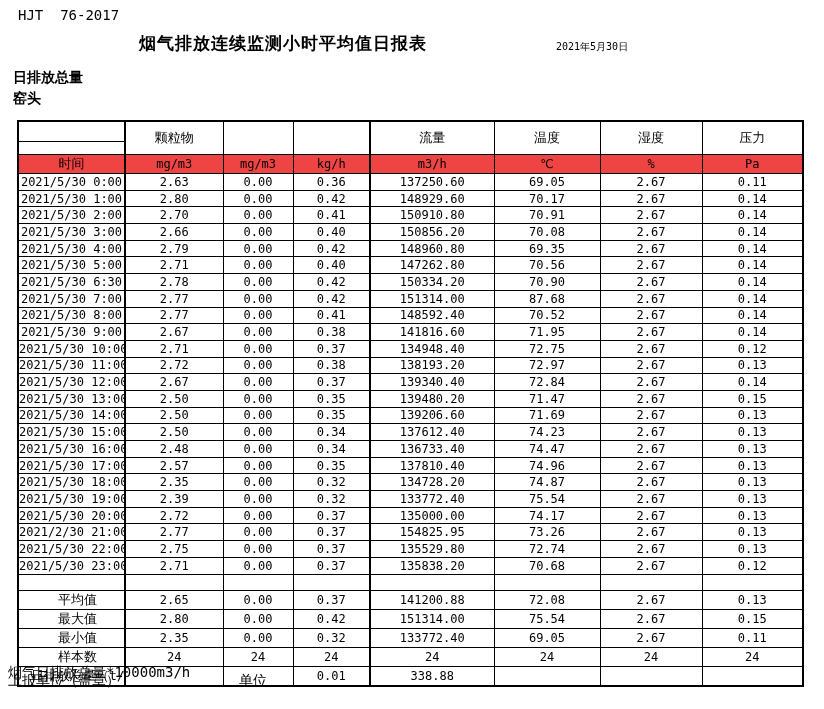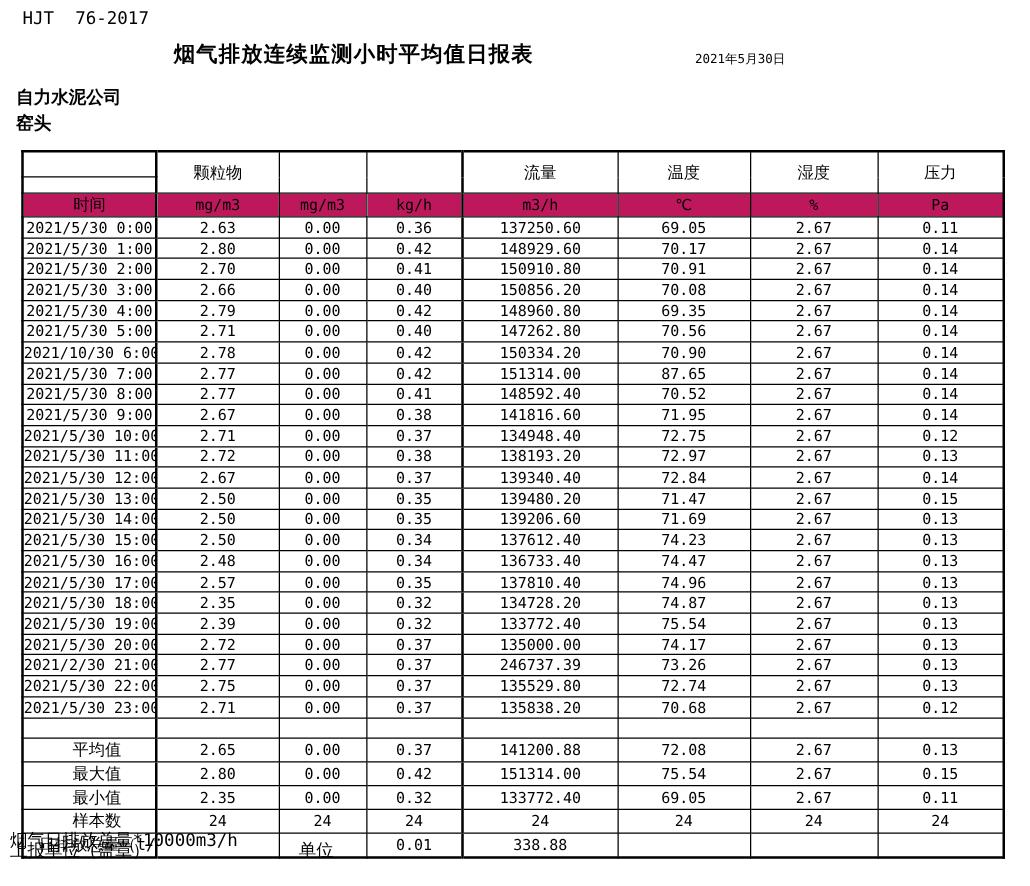--- a/index.html
+++ b/index.html
@@ -20,39 +20,39 @@
     border-collapse:collapse; table-layout:fixed;
     border:2px solid #000; width:785px;
   }
   td {
     border:1px solid #000; text-align:center; vertical-align:middle;
     padding:0; overflow:hidden; white-space:pre; font-size:12px;
   }
   .thickL { border-left:2px solid #000; }
   tr.gh1 td { height:19px; font-size:13px; }
   tr.gh2 td { height:12px; }
-  tr.units td { height:15px; background:#be185d; font-size:12px; }
+  tr.units td { height:15px; background:#ef4444; font-size:12px; }
   tr.units td.c0 { font-size:13px; }
   tr.data-row  td { height:15.7px; }
   tr.empty-row td { height:15px; }
   tr.summary-row td { height:15.6px; }
   tr.summary-row td.c0 { font-size:13px;padding-left:12px; }
   tr.total-row td.c0 { text-align:left; }
 
   .foot-note   { left:8px;   top:652px; font-size:14px;margin-top:12px; }
   .foot-report { left:8px;   top:672px; font-size:14px; }
   .foot-unit   { left:215px; top:672px; font-size:14px;margin-left:24px; }
 </style>
 </head>
 <body>
 
 <div class="abs doc-code">HJT  76-2017</div>
 <div class="abs title">烟气排放连续监测小时平均值日报表</div>
 <div class="abs date">2021年5月30日</div>
-<div class="abs company">自力水泥公司</div>
+<div class="abs company">日排放总量</div>
 <div class="abs location">窑头</div>
 
 <table class="report">
   <colgroup>
     <col style="width:107px">
       <col style="width:98px">
       <col style="width:70px">
       <col style="width:77px">
     <col style="width:124px">
       <col style="width:106px">
@@ -139,36 +139,36 @@
         <td class="c0">2021/5/30 5:00</td>
         <td class="c1 thickL">2.71</td>
         <td class="c2">0.00</td>
         <td class="c3">0.40</td>
         <td class="c4 thickL">147262.80</td>
         <td class="c5">70.56</td>
         <td class="c6">2.67</td>
         <td class="c7">0.14</td>
       </tr>
       <tr class="data-row">
-        <td class="c0">2021/10/30 6:00</td>
+        <td class="c0">2021/5/30 6:30</td>
         <td class="c1 thickL">2.78</td>
         <td class="c2">0.00</td>
         <td class="c3">0.42</td>
         <td class="c4 thickL">150334.20</td>
         <td class="c5">70.90</td>
         <td class="c6">2.67</td>
         <td class="c7">0.14</td>
       </tr>
       <tr class="data-row">
         <td class="c0">2021/5/30 7:00</td>
         <td class="c1 thickL">2.77</td>
         <td class="c2">0.00</td>
         <td class="c3">0.42</td>
         <td class="c4 thickL">151314.00</td>
-        <td class="c5">87.65</td>
+        <td class="c5">87.68</td>
         <td class="c6">2.67</td>
         <td class="c7">0.14</td>
       </tr>
       <tr class="data-row">
         <td class="c0">2021/5/30 8:00</td>
         <td class="c1 thickL">2.77</td>
         <td class="c2">0.00</td>
         <td class="c3">0.41</td>
         <td class="c4 thickL">148592.40</td>
         <td class="c5">70.52</td>
@@ -293,21 +293,21 @@
         <td class="c4 thickL">135000.00</td>
         <td class="c5">74.17</td>
         <td class="c6">2.67</td>
         <td class="c7">0.13</td>
       </tr>
       <tr class="data-row">
         <td class="c0">2021/2/30 21:00</td>
         <td class="c1 thickL">2.77</td>
         <td class="c2">0.00</td>
         <td class="c3">0.37</td>
-        <td class="c4 thickL">246737.39</td>
+        <td class="c4 thickL">154825.95</td>
         <td class="c5">73.26</td>
         <td class="c6">2.67</td>
         <td class="c7">0.13</td>
       </tr>
       <tr class="data-row">
         <td class="c0">2021/5/30 22:00</td>
         <td class="c1 thickL">2.75</td>
         <td class="c2">0.00</td>
         <td class="c3">0.37</td>
         <td class="c4 thickL">135529.80</td>

